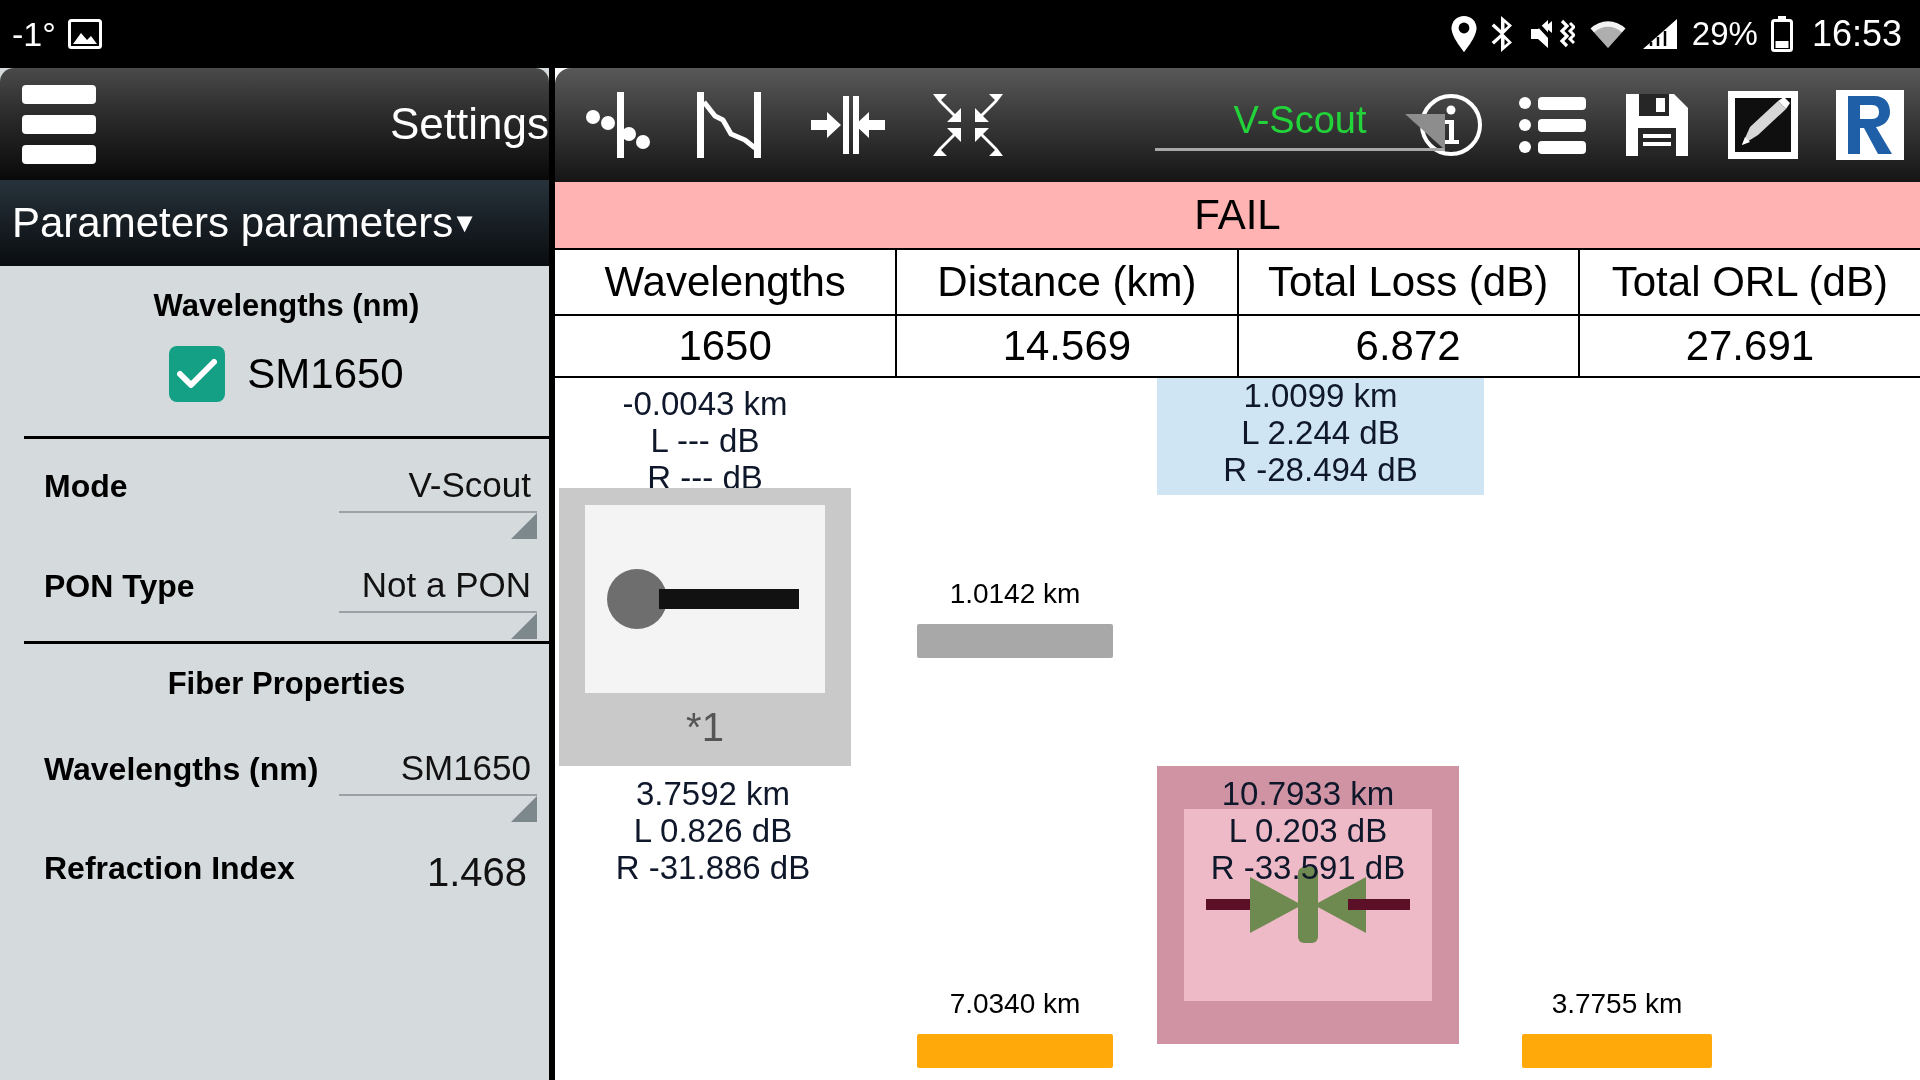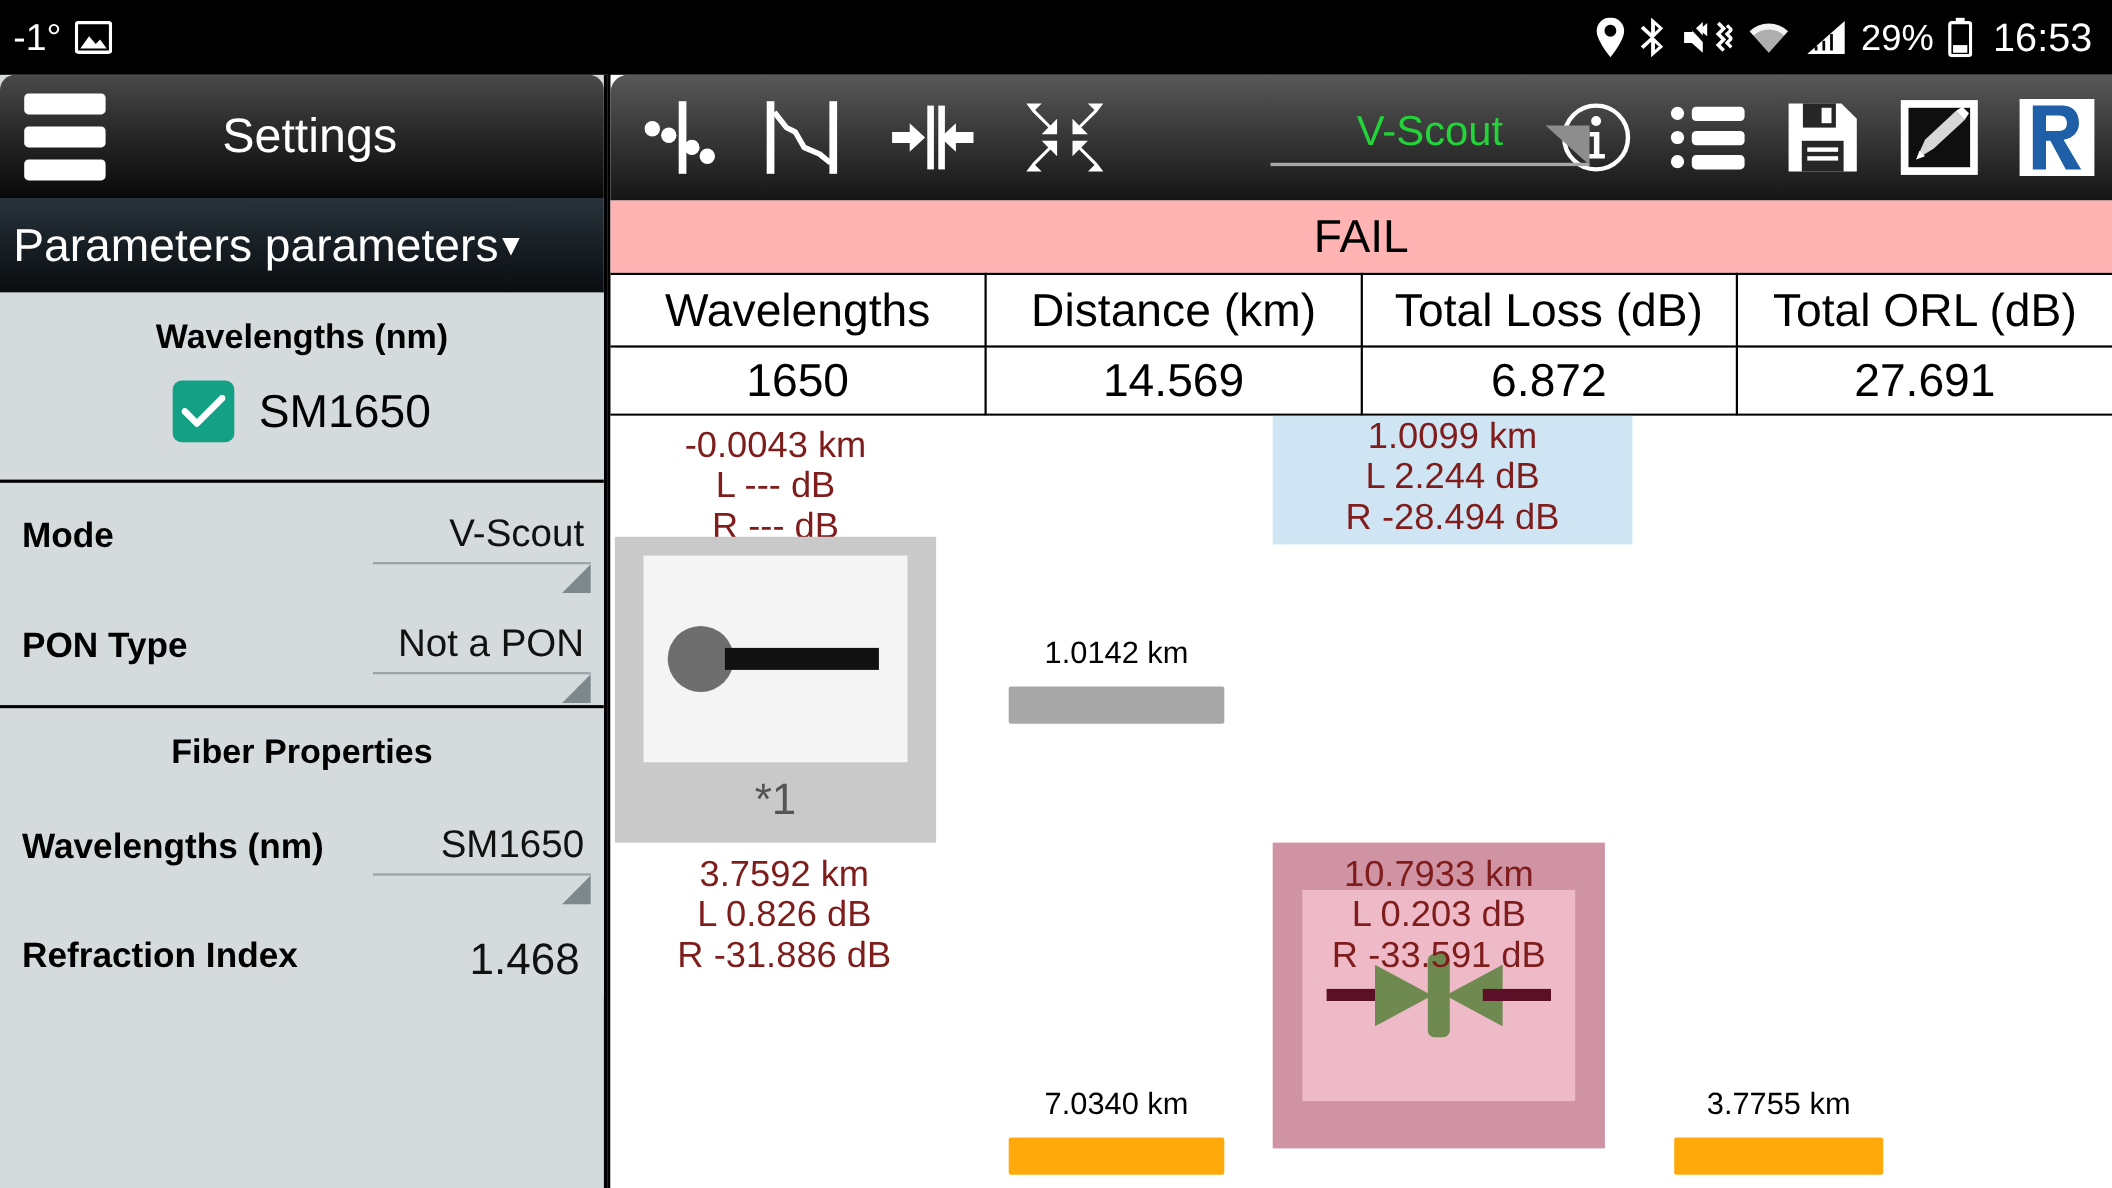--- a/index.html
+++ b/index.html
@@ -38,33 +38,33 @@
     height: 112px;
     background: linear-gradient(180deg,#4a4a4a 0%,#2b2b2b 42%,#090909 100%);
     border-top-left-radius: 14px; border-top-right-radius: 14px;
     display: flex; align-items: center;
     position: relative;
   }
   .hamburger { margin-left: 22px; display: flex; flex-direction: column; gap: 11px; }
   .hamburger span { display: block; width: 74px; height: 19px; background: #fff; border-radius: 4px; }
   .sb-title-text {
     color: #ffffff; font-size: 44px; font-weight: 400;
-    position: absolute; left: 0; right: 0; text-align: center;
+    position: absolute; left: 0; right: 0; text-align: right;
     padding-left: 14px;
   }
   .sb-section-header {
     height: 86px;
     background: linear-gradient(180deg,#27333c 0%,#161d22 55%,#0a0d10 100%);
     display: flex; align-items: center;
     padding-left: 12px;
     color: #ffffff; font-size: 42px;
   }
   .sb-section-header .caret { font-size: 27px; margin-left: -2px; }
 
-  .sb-group { background: #d5dbdd; border-bottom: 3px solid #000; }
+  .sb-group { background: #d5dbdd; border-bottom: 3px solid #000; margin-left: 24px; }
   .sb-group-title {
     text-align: center; font-size: 31px; font-weight: bold; color: #000;
     padding: 22px 0 6px 0;
   }
   .sb-check-row {
     display: flex; align-items: center; justify-content: center;
     gap: 22px; padding: 16px 0 34px 0;
   }
   .checkbox {
     width: 56px; height: 56px; border-radius: 8px; background: #13a085;
@@ -140,21 +140,21 @@
   .res-table tr th:last-child, .res-table tr td:last-child { border-right: none; }
 
   
   .vscout {
     position: relative; width: 100%;
     height: 708px; background: #ffffff; overflow: hidden;
   }
   .cell { position: absolute; }
 
   .ev-labels {
-    text-align: center; font-size: 33px; color: #7f1d1d; line-height: 1.12;
+    text-align: center; font-size: 33px; color: #0f172a; line-height: 1.12;
     white-space: nowrap;
   }
   .ev-labels.hl { background: #cfe5f4; }
 
   .ev-icon-box {
     position: relative;
     display: flex; align-items: center; justify-content: center;
   }
   .ev-icon-outer {
     width: 100%; height: 100%;

